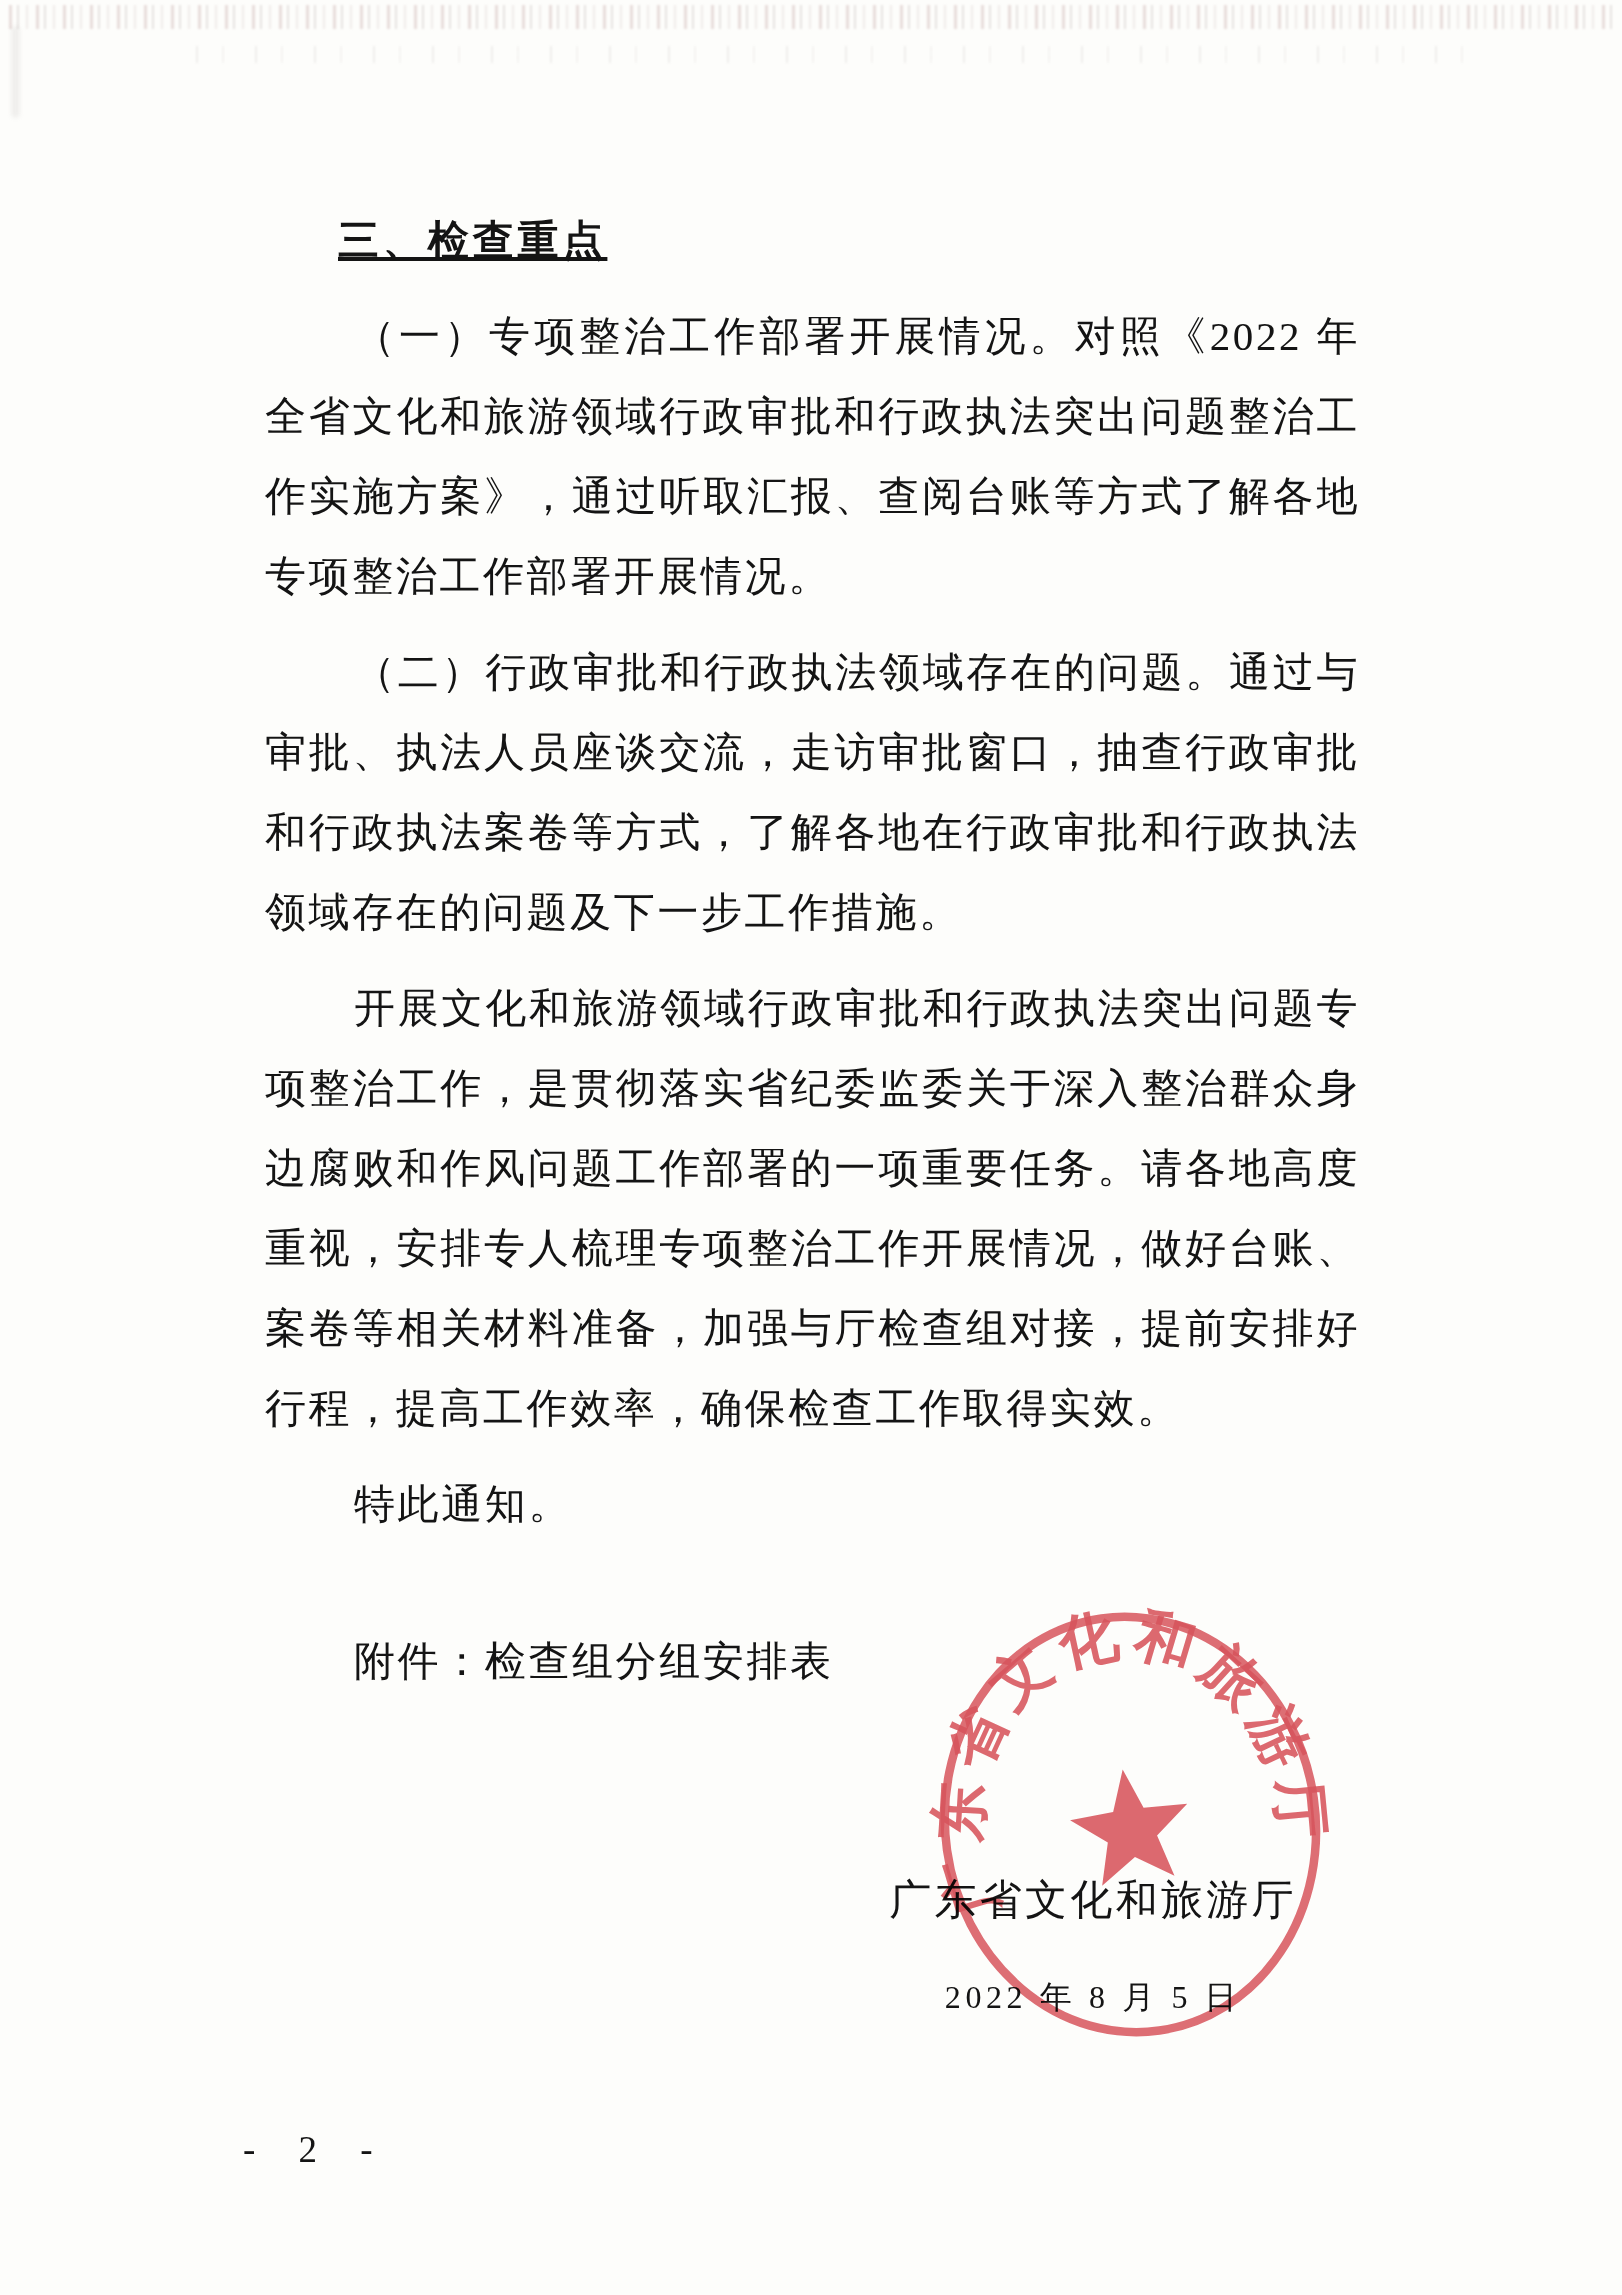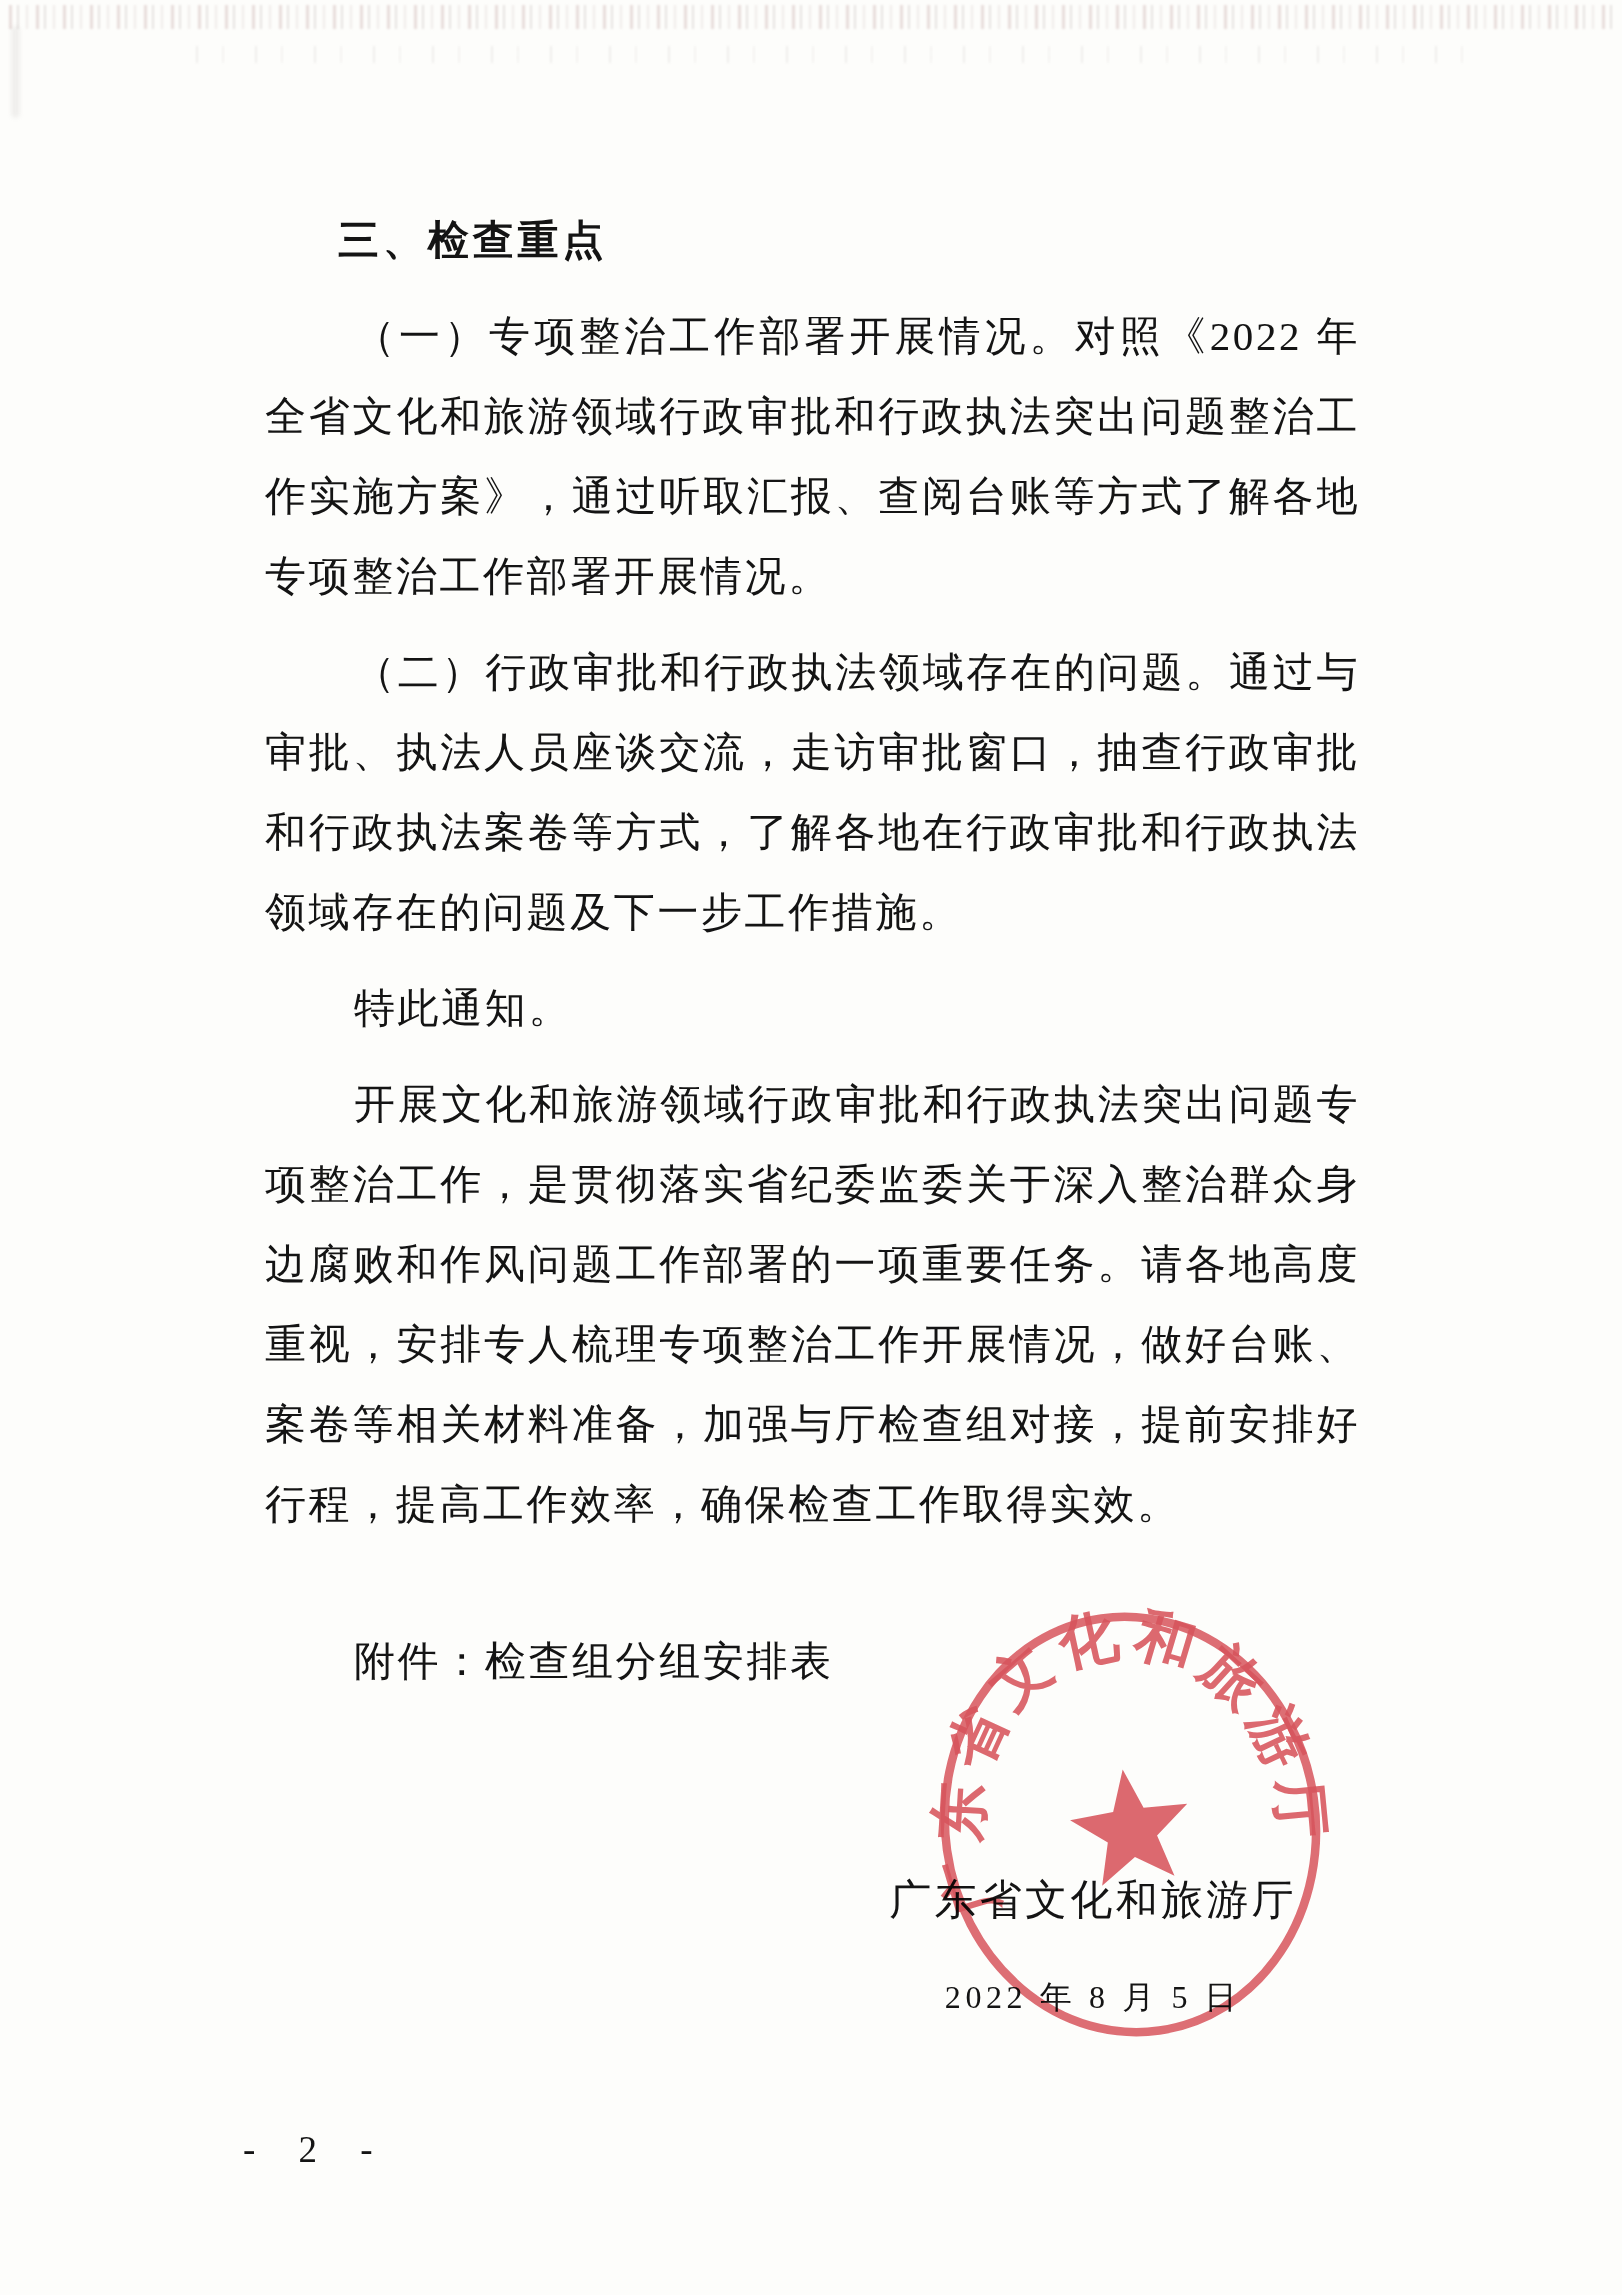--- a/index.html
+++ b/index.html
@@ -30,21 +30,21 @@
   }
 
   .doc-body{
     position:absolute;left:249px;top:200px;width:1127px;
     font-size:41px;line-height:80px;letter-spacing:2.6px;
     text-align:justify;text-align-last:left;
   }
   .doc-body h3{
     margin:0;font-size:41px;font-weight:700;
     font-family:"Liberation Sans",sans-serif;
-    text-indent:89px;letter-spacing:3.9px;line-height:80px;
+    text-indent:89px;letter-spacing:3.9px;line-height:80px;text-decoration:underline;
   }
   .doc-body p{margin:16px;text-indent:89px;}
   .attachment-line{margin-top:77px !important;}
 
   .signature-block{
     position:absolute;left:779px;top:1873px;width:628px;
     text-align:center;
   }
   .sig-org{
     font-size:42px;letter-spacing:3.3px;line-height:55px;white-space:nowrap;
@@ -72,22 +72,22 @@
 <body>
 
 <div class="scan-band-1"></div>
 <div class="scan-band-2"></div>
 <div class="scan-smudge-left"></div>
 
 <div class="doc-body">
   <h3>三、检查重点</h3>
   <p>（一）专项整治工作部署开展情况。对照《2022 年全省文化和旅游领域行政审批和行政执法突出问题整治工作实施方案》，通过听取汇报、查阅台账等方式了解各地专项整治工作部署开展情况。</p>
   <p>（二）行政审批和行政执法领域存在的问题。通过与审批、执法人员座谈交流，走访审批窗口，抽查行政审批和行政执法案卷等方式，了解各地在行政审批和行政执法领域存在的问题及下一步工作措施。</p>
+  <p>开展文化和旅游领域行政审批和行政执法突出问题专项整治工作，是贯彻落实省纪委监委关于深入整治群众身边腐败和作风问题工作部署的一项重要任务。请各地高度重视，安排专人梳理专项整治工作开展情况，做好台账、案卷等相关材料准备，加强与厅检查组对接，提前安排好行程，提高工作效率，确保检查工作取得实效。</p>
   <p>特此通知。</p>
-  <p>开展文化和旅游领域行政审批和行政执法突出问题专项整治工作，是贯彻落实省纪委监委关于深入整治群众身边腐败和作风问题工作部署的一项重要任务。请各地高度重视，安排专人梳理专项整治工作开展情况，做好台账、案卷等相关材料准备，加强与厅检查组对接，提前安排好行程，提高工作效率，确保检查工作取得实效。</p>
   <p class="attachment-line">附件：检查组分组安排表</p>
 </div>
 
 <div class="signature-block">
   <div class="sig-org">广东省文化和旅游厅</div>
   <div class="sig-date">2022 年 8 月 5 日</div>
 </div>
 
 <svg class="seal" viewBox="0 0 640 700">
   <ellipse cx="320" cy="360" rx="283" ry="318" fill="none" stroke="#d5424b" stroke-width="13" stroke-opacity="0.85"></ellipse>

